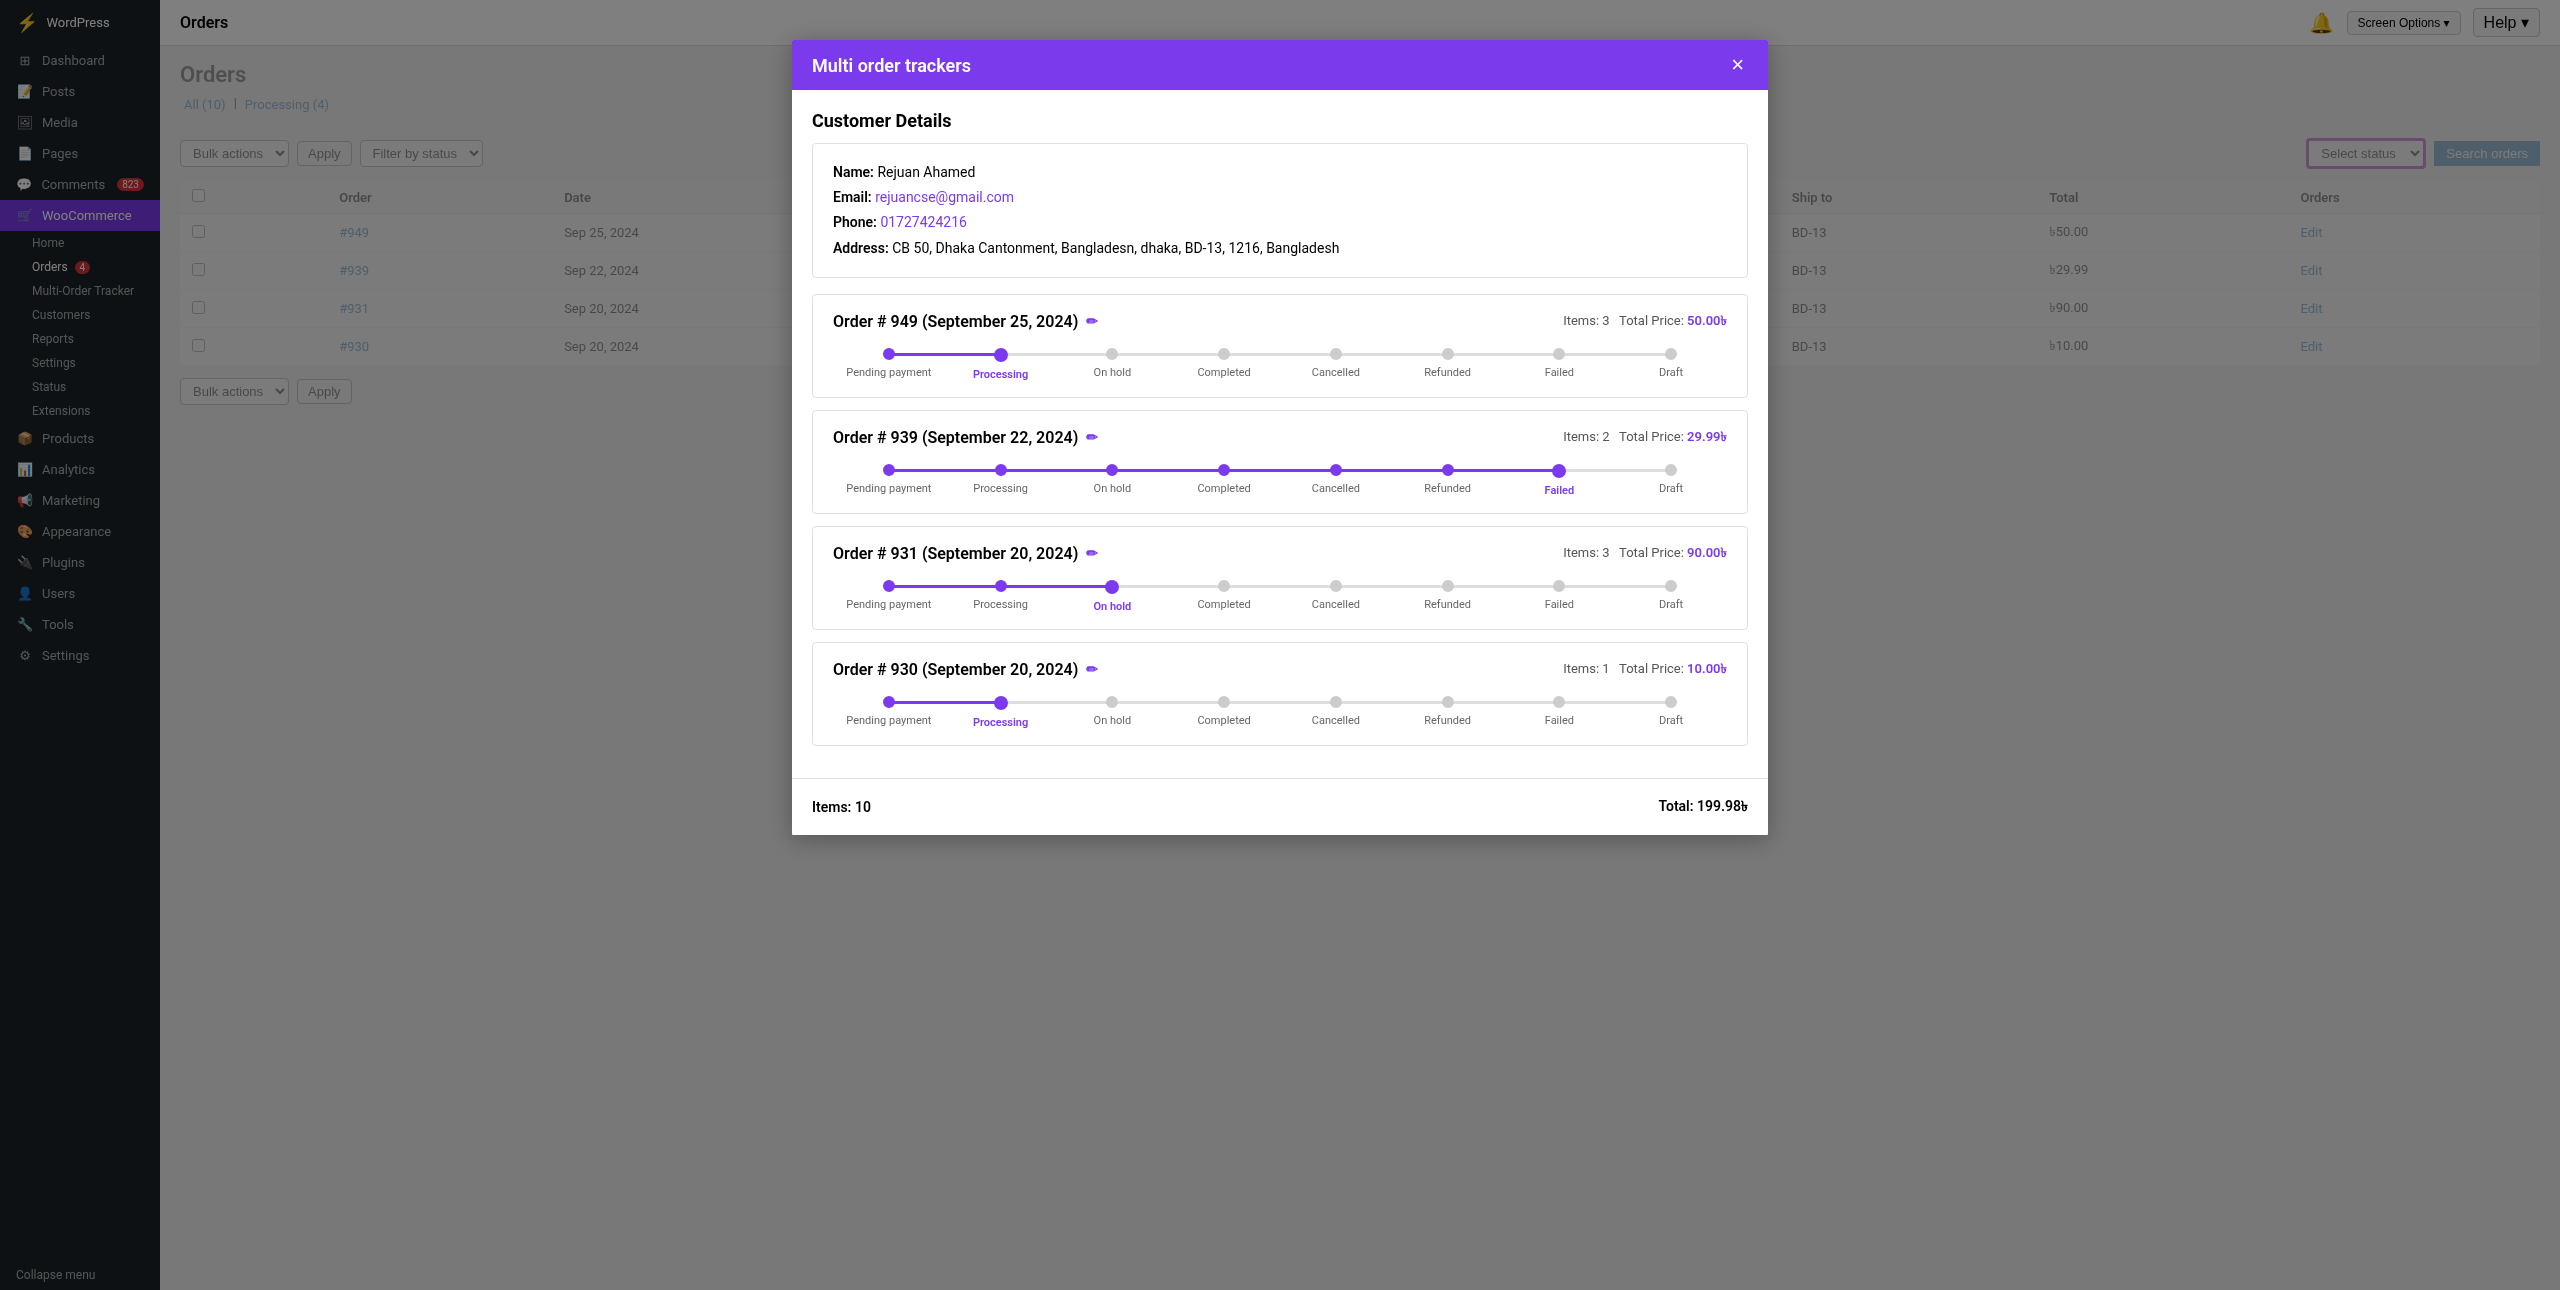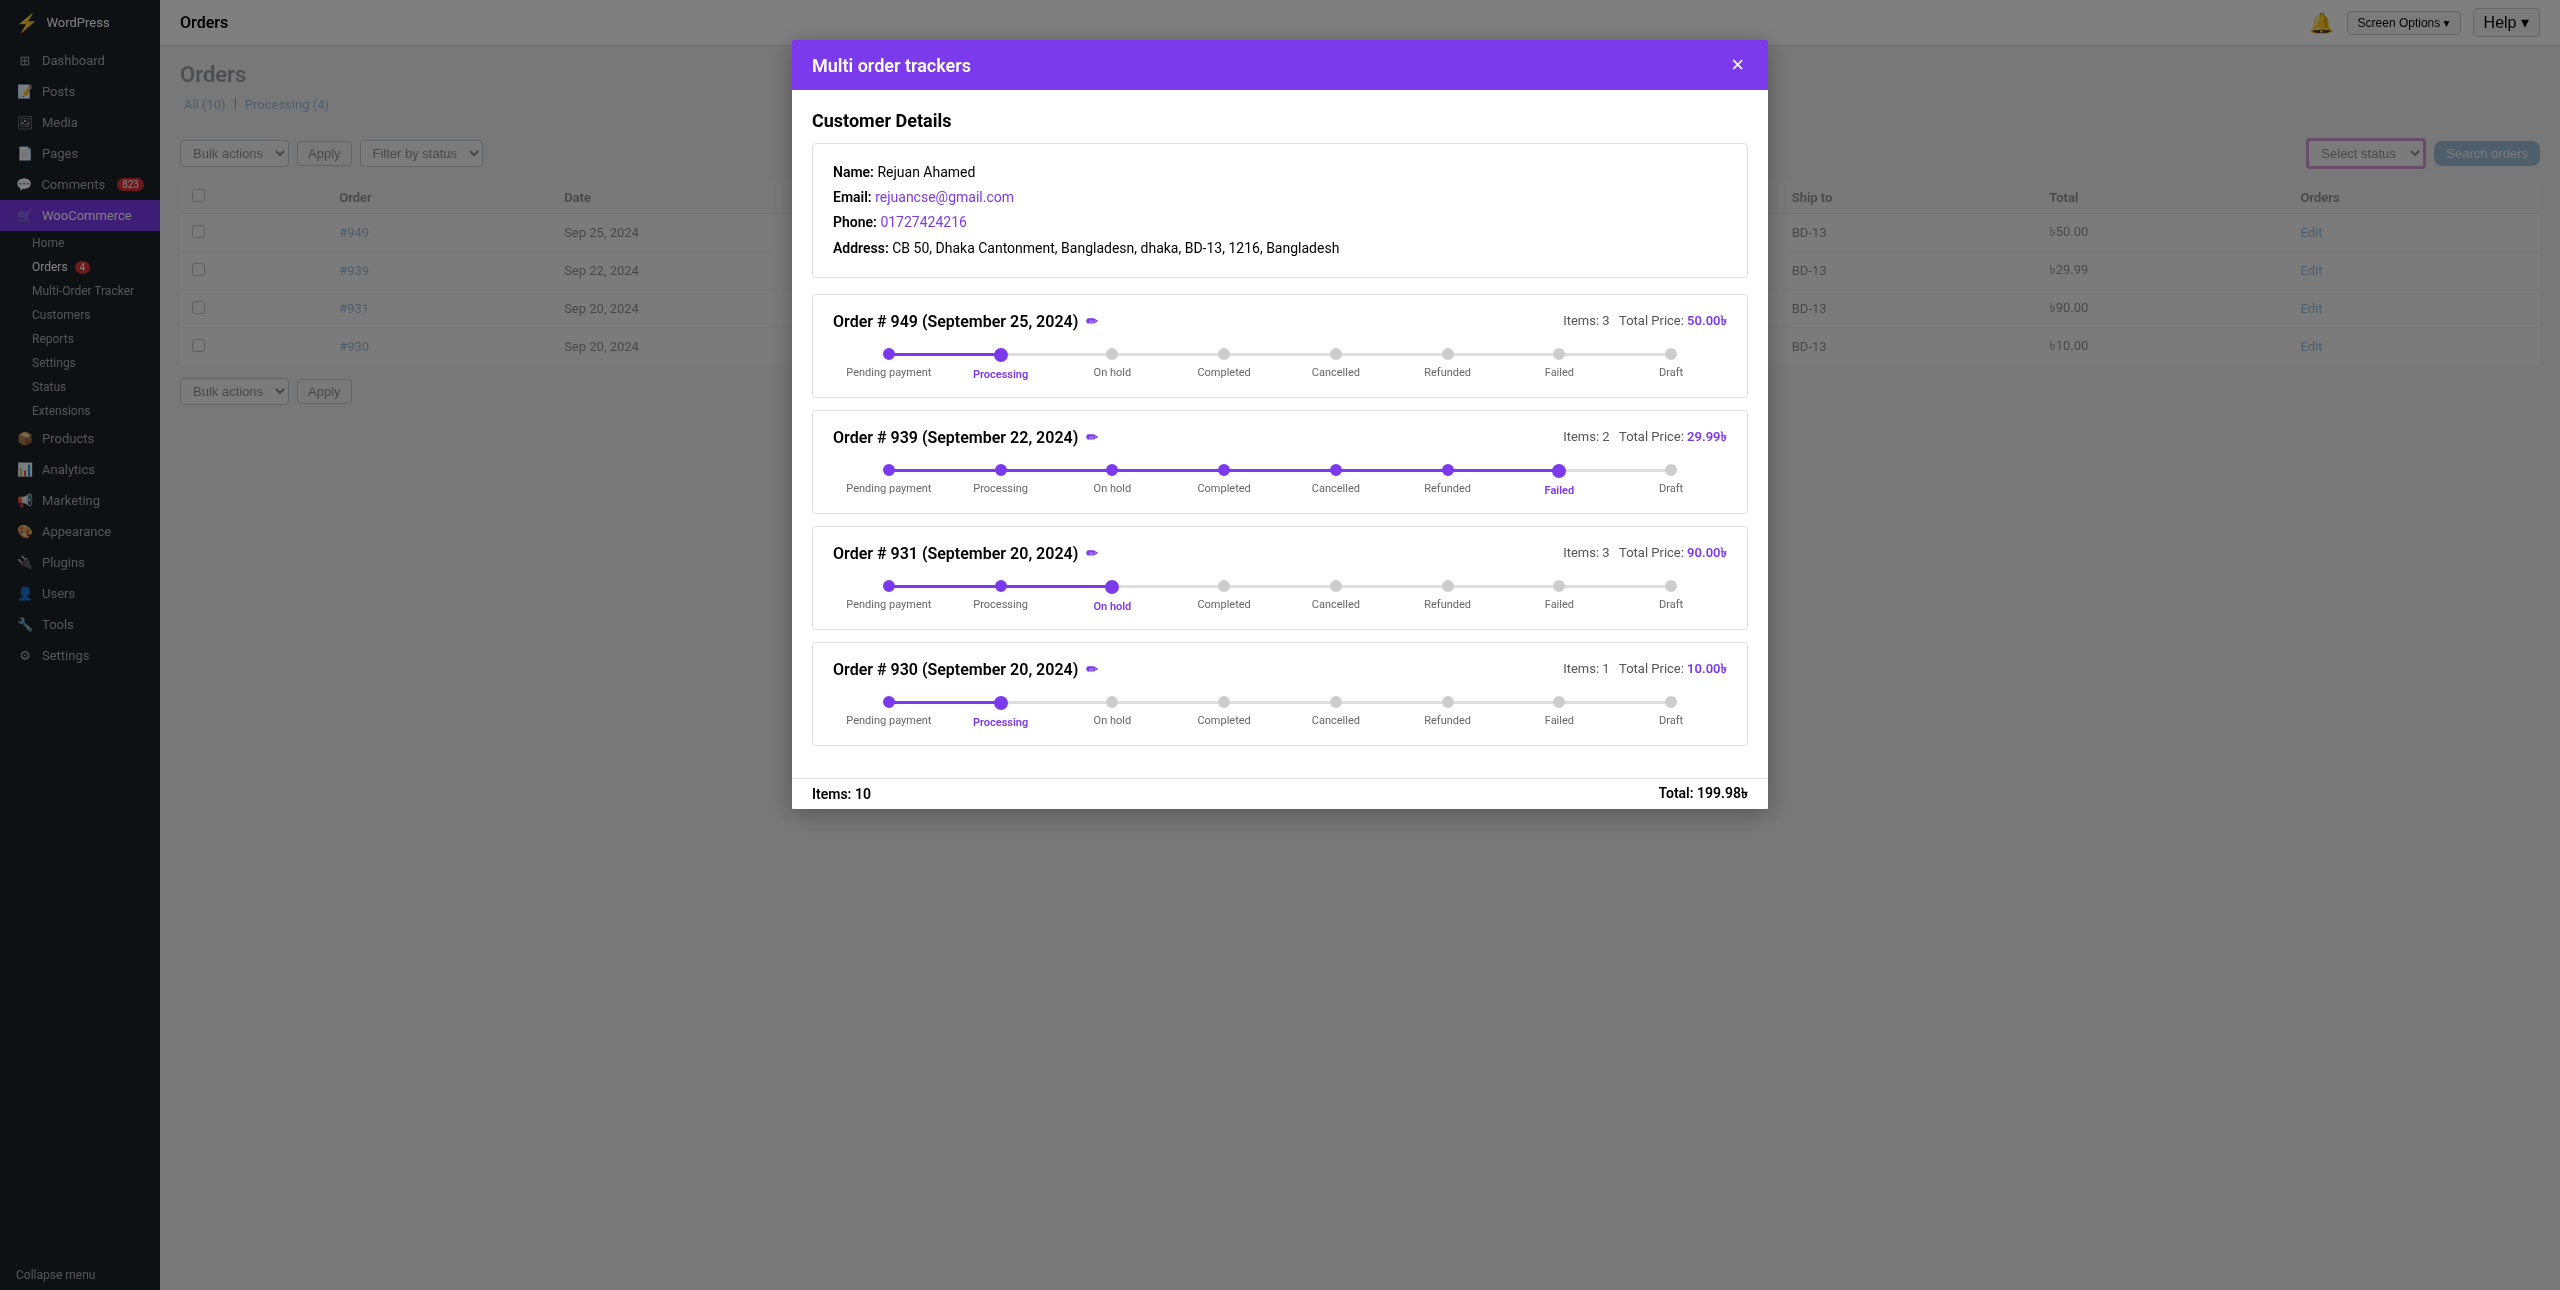--- a/index.html
+++ b/index.html
@@ -266,21 +266,21 @@
       top: 5px;
       left: 6%;
       height: 3px;
       background: #7c3aed;
       border-radius: 2px;
       transition: width 0.3s;
     }
 
     
     .modal-footer {
-      padding: 3px 20px;
+      padding: 16px 20px;
       border-top: 1px solid #e0e0e0;
       display: flex;
       justify-content: space-between;
       align-items: center;
       font-size: 14px;
       font-weight: 600;
       flex-shrink: 0;
     }
 
     
@@ -294,21 +294,21 @@
       border-radius: 4px;
       padding: 4px 8px;
       font-size: 13px;
       background: #fff;
       min-width: 120px;
     }
     .search-orders-btn {
       background: #2271b1;
       color: #fff;
       border: none;
-      border-radius: 8px;
+      border-radius: 0;
       padding: 5px 12px;
       font-size: 13px;
       cursor: pointer;
     }
   </style>
 </head>
 <body>
 
 <div id="sidebar">
   <div class="sidebar-logo">

